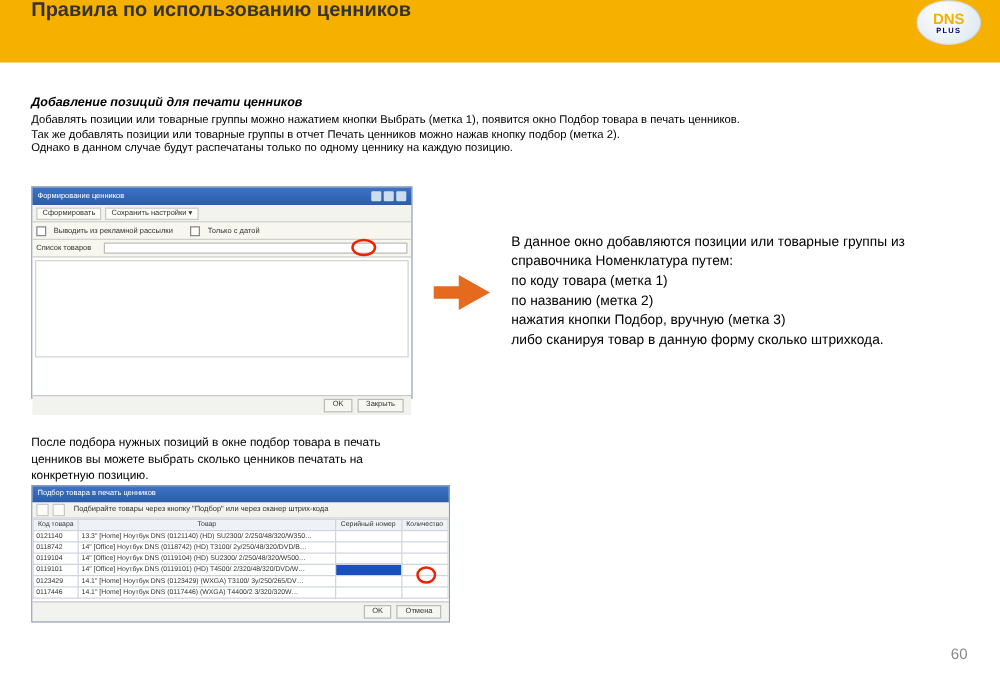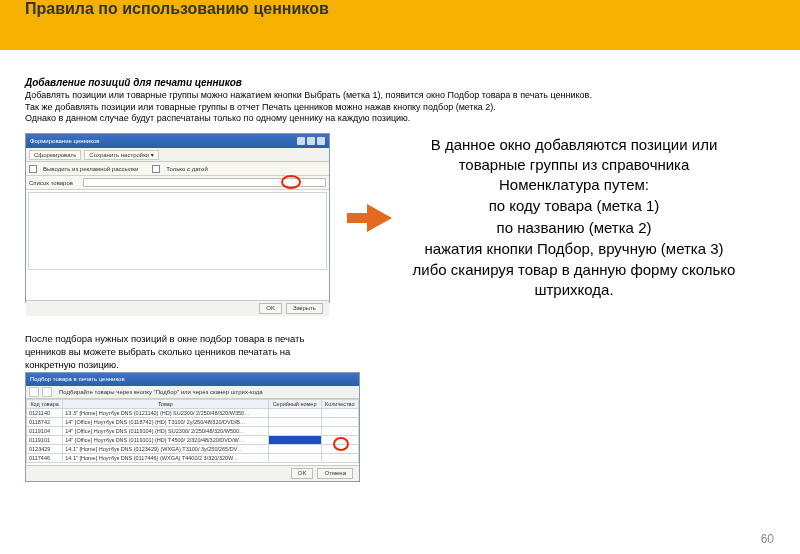--- a/index.html
+++ b/index.html
@@ -36,21 +36,21 @@
     justify-content: center;
     font-weight: bold;
     color: #f6b000;
     font-size: 12px;
     border: 1px solid rgba(0,0,0,.1);
   }
   .logo small { font-size: 6px; color: #006; letter-spacing: 1px; }
 
   .content { padding: 27px 25px; position: relative; }
   .intro-title { font-weight: bold; font-style: italic; font-size: 10px; margin-bottom: 2px; }
-  .intro-text { font-size: 9px; line-height: 1.3; margin-bottom: 8px; }
+  .intro-text { font-size: 9px; line-height: 1.3; margin-bottom: 24px; }
 
   .row1 { display: flex; align-items: center; gap: 12px; margin-bottom: 20px; margin-top: 5px;}
   .row2 { display: flex; align-items: flex-start; gap: 12px; flex-direction: column; }
 
   .mock {
     border: 1px solid #8a9ab0;
     background: #e8ecf3;
     position: relative;
     font-size: 6px;
     color: #333;
@@ -78,21 +78,21 @@
     border-left: 25px solid #e56a1e;
     border-top: 14px solid transparent;
     border-bottom: 14px solid transparent;
     position:absolute; right:5px; top:1px;
   }
   .arrow::before{
     content:""; position:absolute; left:5px; top:10px; width:25px; height:10px; background:#e56a1e;
   }
   .arrow.rev { transform: scaleX(-1); }
 
-  .side-text { font-size: 15px; line-height: 1.35; max-width: 330px; text-align: center; }
+  .side-text { font-size: 11px; line-height: 1.35; max-width: 330px; }
   .side-text .t1 { margin-bottom: 1px; }
 
   .mock2 { width: 310px; height: 210px; }
   .mock2 .body { height: calc(100% - 14px - 14px - 16px); display:flex; }
   .mock2 .back { width:40px; background:#f1f1e9; border-right:1px solid #ccc;}
   .mock2 .main { flex:1; display:flex; flex-direction:column; }
   .mock2 .subtb { height:12px; background:#f5f5ee; border-bottom:1px solid #ccc; display:flex; align-items:center; gap:2px; padding:0 2px;}
   .mock2 .subtb span{ width:10px;height:8px;background:#fff;border:1px solid #bbb;}
   .red-sq{ position:absolute; width:30px;height:10px;border:2px solid #e20; top:42px; left:136px;}
   .mock2 .grid { flex:1; background:#fff; overflow:hidden;}
@@ -108,29 +108,33 @@
   .mock3 .hdr { height:13px; background:linear-gradient(#3d72c6,#2b5ea6); color:#fff; display:flex;align-items:center; padding:0 4px;}
   .mock3 .toolbar{ height:13px;}
   .mock3 .toolbar .lbl{ font-size:6px;}
   .mock3 table{ width:100%; border-collapse:collapse; font-size:5.5px;}
   .mock3 th,.mock3 td{ border:1px solid #cfd5df; padding:1px 2px; white-space:nowrap;}
   .mock3 th{ background:#eef1f5; font-weight:normal;}
   .mock3 .body{ height: calc(100% - 13px - 13px - 16px); overflow:hidden; background:#fff;}
   .mock3 .sel td:nth-child(3){ background:#1a4fbf; color:#fff;}
   .mock3 .red-c2{ position:absolute; width:16px;height:14px;border:2px solid #e20;border-radius:50%; right:10px; top:64px;}
 
-  .page-num{ position:absolute; right:26px; bottom:8px; font-size:12px; color:#888;}
+  .page-num{ position:absolute; right:26px; bottom:24px; font-size:12px; color:#888;}
 
   .left-col { display:flex; flex-direction:column; gap:6px; }
 </style>
 </head>
 <body>
 
 <div class="header">
   <h1>Правила по использованию ценников</h1>
+  <div class="logo">
+    <span>DNS</span>
+    <small>PLUS</small>
+  </div>
 </div>
 
 <div class="content">
   <div class="intro-title">Добавление позиций для печати ценников</div>
   <div class="intro-text">
     <div>Добавлять позиции или товарные группы можно нажатием кнопки Выбрать (метка 1), появится окно Подбор товара в печать ценников.</div>
     <div>Так же добавлять позиции или товарные группы в отчет Печать ценников можно нажав кнопку подбор (метка 2).</div>
     <div>Однако в данном случае будут распечатаны только по одному ценнику на каждую позицию.</div>
   </div>
 

